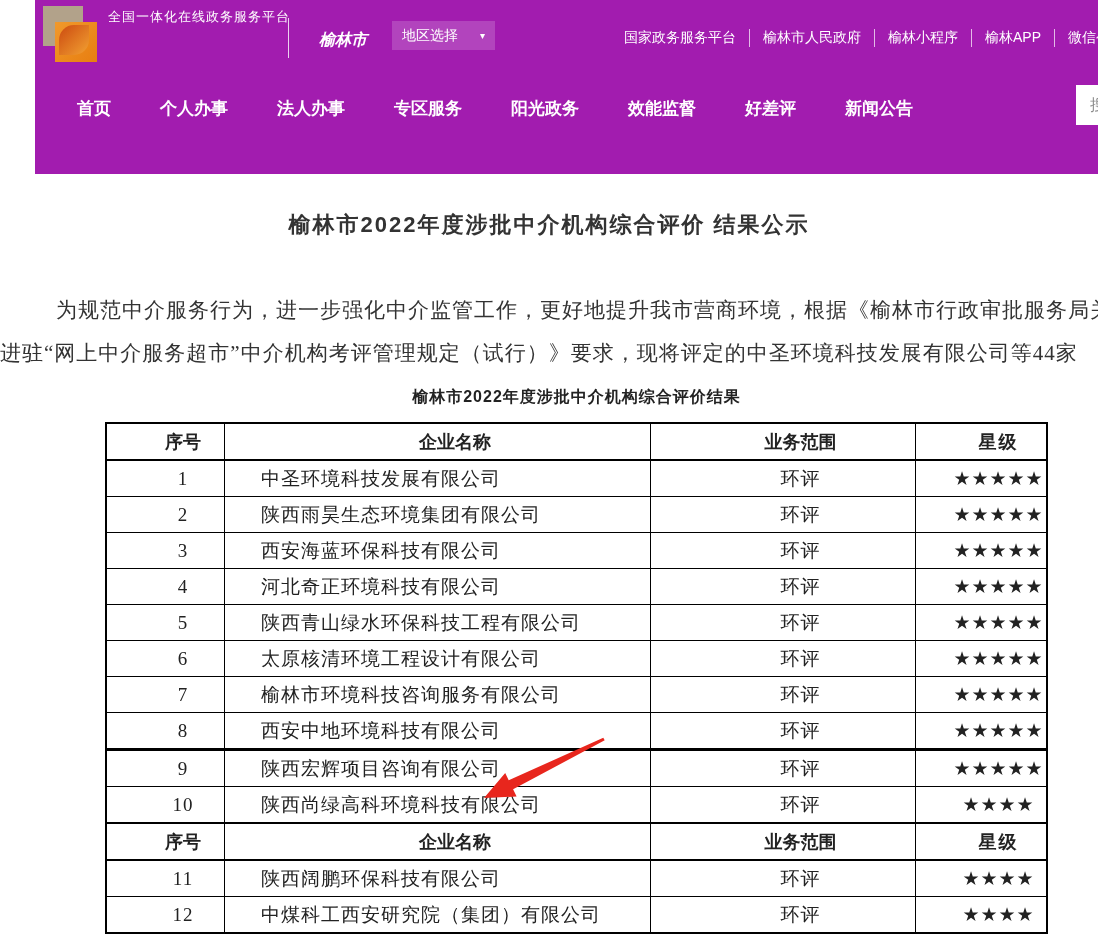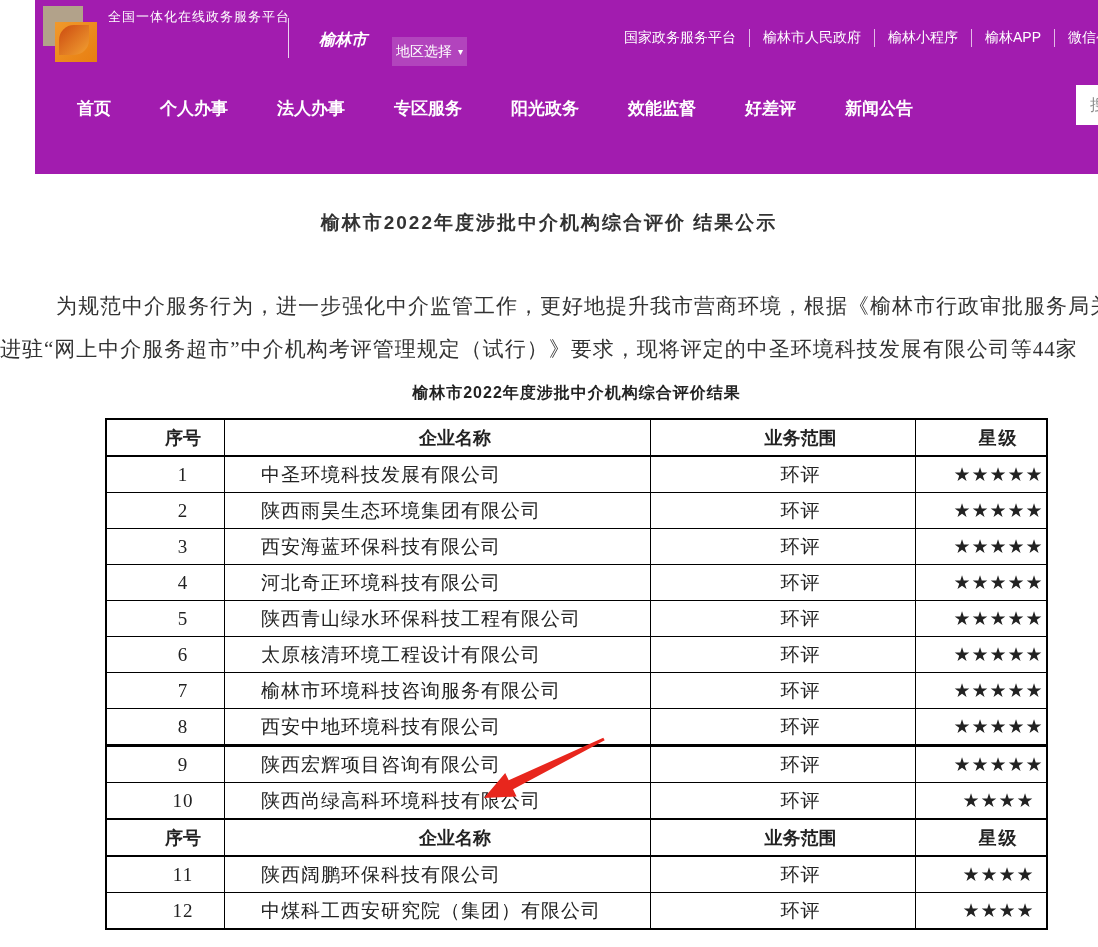--- a/index.html
+++ b/index.html
@@ -15,37 +15,37 @@
   .logo .orange{position:absolute;left:12px;top:16px;width:42px;height:40px;
     background:linear-gradient(135deg,#f0992c,#e87e10);}
   .logo .leaf{position:absolute;left:16px;top:19px;width:30px;height:30px;
     background:linear-gradient(315deg,#f2a132,#cc4a10);
     border-radius:50% 0 50% 0;transform:rotate(0deg);}
   .brand-text{position:absolute;left:73px;top:8px;color:#fff;}
   .brand-small{font-size:13px;letter-spacing:1px;}
   .brand-big{font-size:26px;letter-spacing:3px;margin-top:5px;font-weight:500;}
   .v-divider{position:absolute;left:253px;top:18px;width:1px;height:40px;background:rgba(255,255,255,.8);}
   .city{position:absolute;left:284px;top:30px;color:#fff;font-size:16px;font-weight:bold;font-style:italic;}
-  .region-btn{position:absolute;left:357px;top:37px;height:29px;padding:0 4px;
+  .region-btn{position:absolute;left:357px;top:21px;height:29px;padding:0 10px;
     background:rgba(255,255,255,.18);color:#fff;font-size:14px;border:none;
-    display:flex;align-items:center;gap:6px;cursor:pointer;}
+    display:flex;align-items:center;gap:22px;cursor:pointer;}
   .region-caret{font-size:10px;}
   .top-links{position:absolute;left:576px;top:0;height:75px;display:flex;align-items:center;}
   .top-link{color:#fff;font-size:14px;padding:0 13px;white-space:nowrap;cursor:pointer;}
   .top-link + .top-link{border-left:1px solid rgba(255,255,255,.7);}
   .register{position:absolute;left:1078px;top:31px;color:#fff;font-size:15px;font-weight:bold;white-space:nowrap;cursor:pointer;}
   .nav-row{position:absolute;left:0;top:75px;width:100%;height:67px;display:flex;align-items:center;padding-left:42px;gap:49px;box-sizing:border-box;}
   .nav-item{color:#fff;font-size:17px;font-weight:bold;white-space:nowrap;cursor:pointer;}
   .search-input{position:absolute;left:1041px;top:85px;width:100px;height:40px;border:none;
     background:#fff;padding:0 0 0 14px;font-size:16px;color:#666;outline:none;
     font-family:"Liberation Sans",sans-serif;box-sizing:border-box;}
   .search-input::placeholder{color:#8a8a8a;opacity:1;}
   
   .article{position:relative;}
-  .page-title{margin:36px 0 0 0;text-align:center;font-size:19px;font-weight:bold;color:#333;letter-spacing:2px;}
+  .page-title{margin:36px 0 0 0;text-align:center;font-size:22px;font-weight:bold;color:#333;letter-spacing:2px;}
   .para{margin-top:49px;font-family:"Liberation Serif",serif;color:#333;font-size:21px;letter-spacing:1px;}
   .para-line{white-space:nowrap;height:43px;line-height:43px;}
   .para-line.indent{text-indent:56px;}
   .table-caption{margin:12px 0 0 105px;width:943px;text-align:center;
     font-size:16px;font-weight:bold;color:#222;letter-spacing:1px;}
   
   table.eval{border-collapse:collapse;table-layout:fixed;margin:14px 0 0 105px;width:943px;
     border:2px solid #000;}
   table.eval td{border:1px solid #000;height:33px;color:#222;overflow:hidden;padding-left:36px;}
   tr.head-row td{font-weight:bold;font-size:18px;text-align:center;

